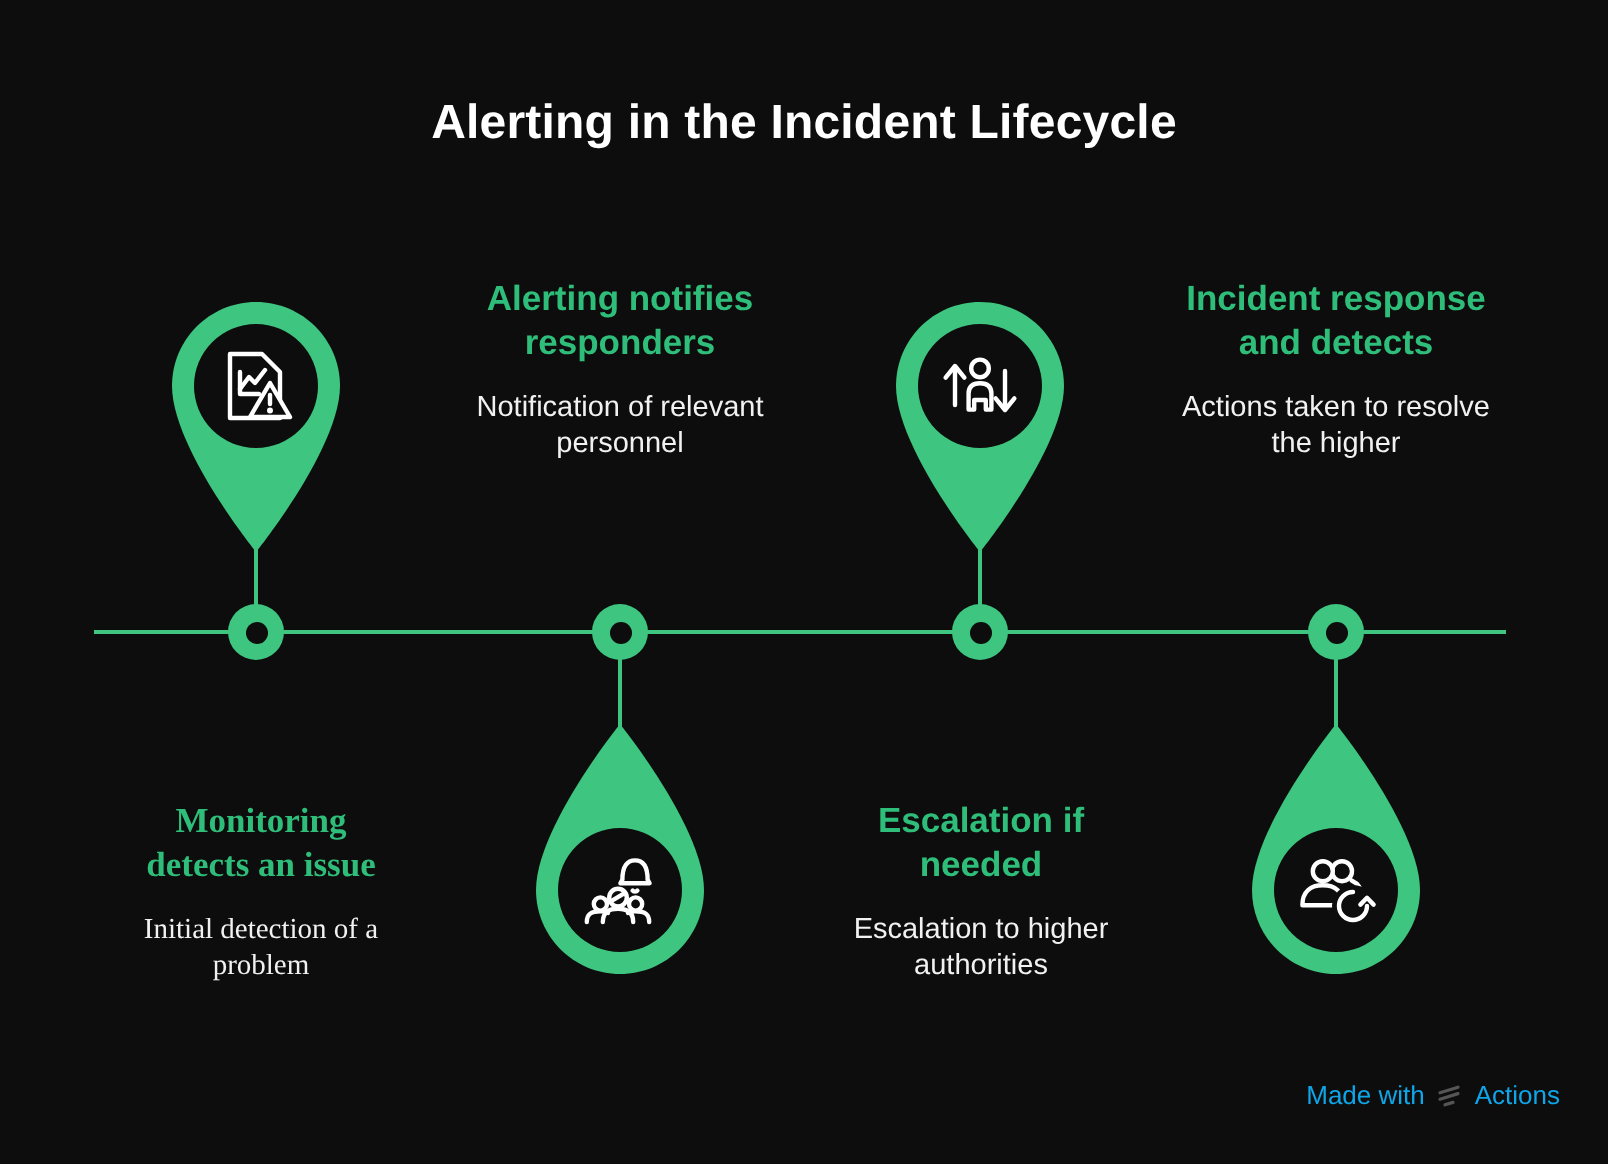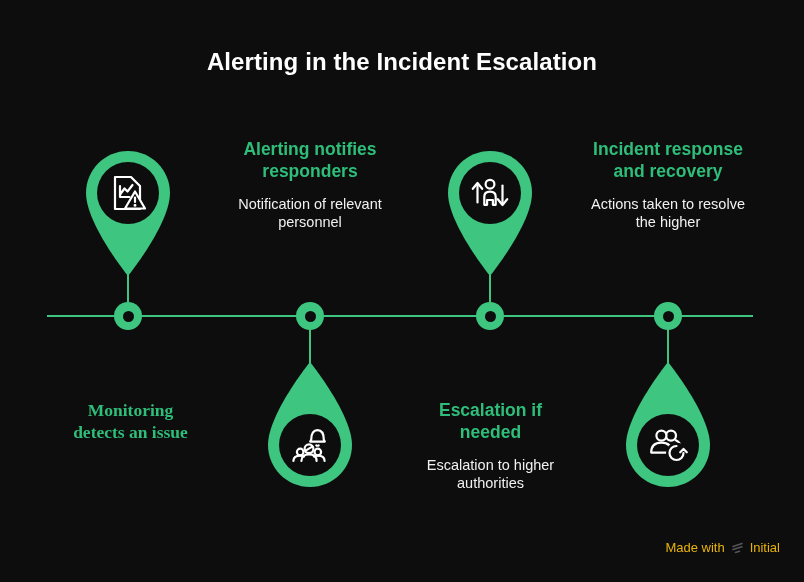--- a/index.html
+++ b/index.html
@@ -81,31 +81,31 @@
     line-height: 1.25;
     white-space: pre-line;
   }
   .watermark {
     position: absolute;
     right: 24px;
     top: 540px;
     display: flex;
     align-items: center;
     gap: 5px;
-    color: #eab308;
+    color: #0ea5e9;
     font-size: 13px;
     margin-left: 48px;
   }
 </style>
 </head>
 <body>
 
 <div class="canvas">
 
-  <h1 class="title">Alerting in the Incident Escalation</h1>
+  <h1 class="title">Alerting in the Incident Lifecycle</h1>
 
   <div class="tl-line"></div>
 
   <div class="connector c1"></div>
   <div class="connector c2"></div>
   <div class="connector c3"></div>
   <div class="connector c4"></div>
 
   <div class="pin p1">
     <svg width="90" height="130" viewBox="0 0 90 130">
@@ -172,48 +172,50 @@
   </div>
 
   <div class="node n1"></div>
   <div class="node n2"></div>
   <div class="node n3"></div>
   <div class="node n4"></div>
 
   <div class="text-block tb1">
     <div class="heading">Monitoring
 detects an issue</div>
+    <div class="desc">Initial detection of a
+problem</div>
   </div>
 
   <div class="text-block tb3">
     <div class="heading">Escalation if
 needed</div>
     <div class="desc">Escalation to higher
 authorities</div>
   </div>
 
   <div class="text-block tb2">
     <div class="heading">Alerting notifies
 responders</div>
     <div class="desc">Notification of relevant
 personnel</div>
   </div>
 
   <div class="text-block tb4">
     <div class="heading">Incident response
-and recovery</div>
+and detects</div>
     <div class="desc">Actions taken to resolve
 the higher</div>
   </div>
 
   <div class="watermark">
     <span>Made with</span>
     <svg width="15" height="15" viewBox="0 0 15 15">
       <g stroke="#555555" stroke-width="1.6" stroke-linecap="round" fill="none">
         <path d="M3 6.4 L12 3.6"></path>
         <path d="M3 9.6 L12 6.8"></path>
         <path d="M5.5 12.4 L9.5 11.2"></path>
       </g>
     </svg>
-    <span>Initial</span>
+    <span>Actions</span>
   </div>
 
 </div>
 
 </body></html>

